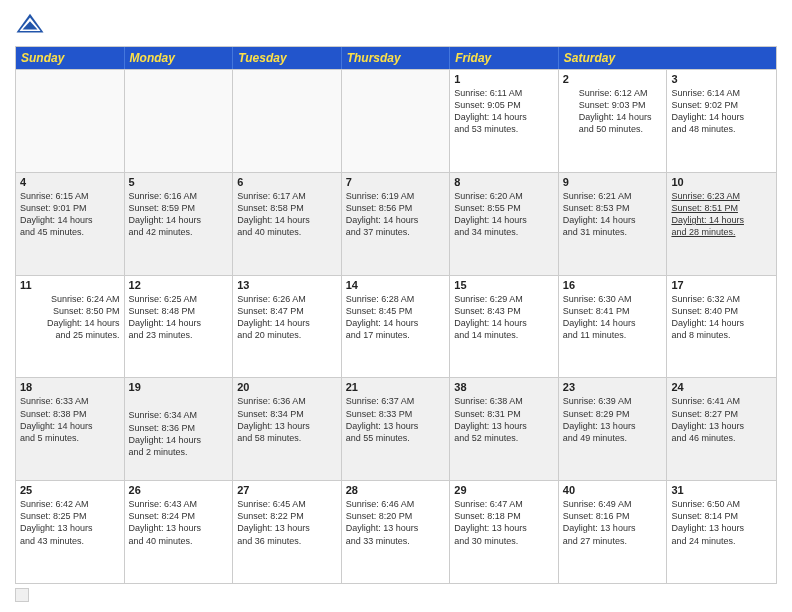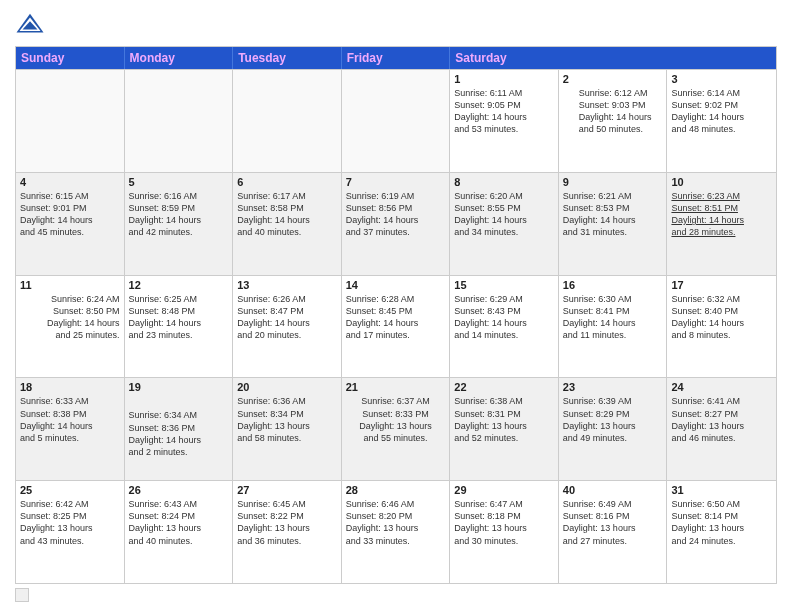--- a/index.html
+++ b/index.html
@@ -65,26 +65,27 @@
       display: flex;
       flex-direction: column;
       border: 1px solid #ccc;
     }
     .cal-header-row {
       display: grid;
       grid-template-columns: repeat(7, 1fr);
       background: #2255cc;
     }
     .cal-header-cell {
-      color: #f0abfc;
+      color: #fde047;
       font-size: 12px;
       font-weight: bold;
       padding: 4px 5px;
       text-align: left;
       border-right: 1px solid #4477dd;
+      font-style: italic;
     }
     .cal-header-cell:last-child { border-right: none; }
     .cal-body {
       flex: 1;
       display: flex;
       flex-direction: column;
     }
     .cal-week {
       display: grid;
       grid-template-columns: repeat(7, 1fr);
@@ -151,20 +152,21 @@
       <div class="month-year"></div>
       <div class="location"></div>
     </div>
   </div>
 
   <div class="calendar">
     <div class="cal-header-row">
     <div class="cal-header-cell">Sunday</div>
         <div class="cal-header-cell">Monday</div>
         <div class="cal-header-cell">Tuesday</div>
+        <div class="cal-header-cell">Thursday</div>
         <div class="cal-header-cell">Friday</div>
         <div class="cal-header-cell">Saturday</div>
       </div>
     <div class="cal-body">
     <div class="cal-week">
           <div class="cal-cell empty"></div>
           <div class="cal-cell empty"></div>
           <div class="cal-cell empty"></div>
           <div class="cal-cell empty"></div>
           <div class="cal-cell">
@@ -308,27 +310,27 @@
           </div>
           <div class="cal-cell shaded">
             <div class="day-num">20</div>
             <div class="day-info" style="white-space: pre-line;">Sunrise: 6:36 AM
 Sunset: 8:34 PM
 Daylight: 13 hours
 and 58 minutes.</div>
           </div>
           <div class="cal-cell shaded">
             <div class="day-num">21</div>
-            <div class="day-info" style="white-space: pre-line; text-align: center;">Sunrise: 6:37 AM
+            <div class="day-info" style="white-space: pre-line;">Sunrise: 6:37 AM
 Sunset: 8:33 PM
 Daylight: 13 hours
 and 55 minutes.</div>
           </div>
           <div class="cal-cell shaded">
-            <div class="day-num">22</div>
+            <div class="day-num">38</div>
             <div class="day-info" style="white-space: pre-line;">Sunrise: 6:38 AM
 Sunset: 8:31 PM
 Daylight: 13 hours
 and 52 minutes.</div>
           </div>
           <div class="cal-cell shaded">
             <div class="day-num">23</div>
             <div class="day-info" style="white-space: pre-line;">Sunrise: 6:39 AM
 Sunset: 8:29 PM
 Daylight: 13 hours

